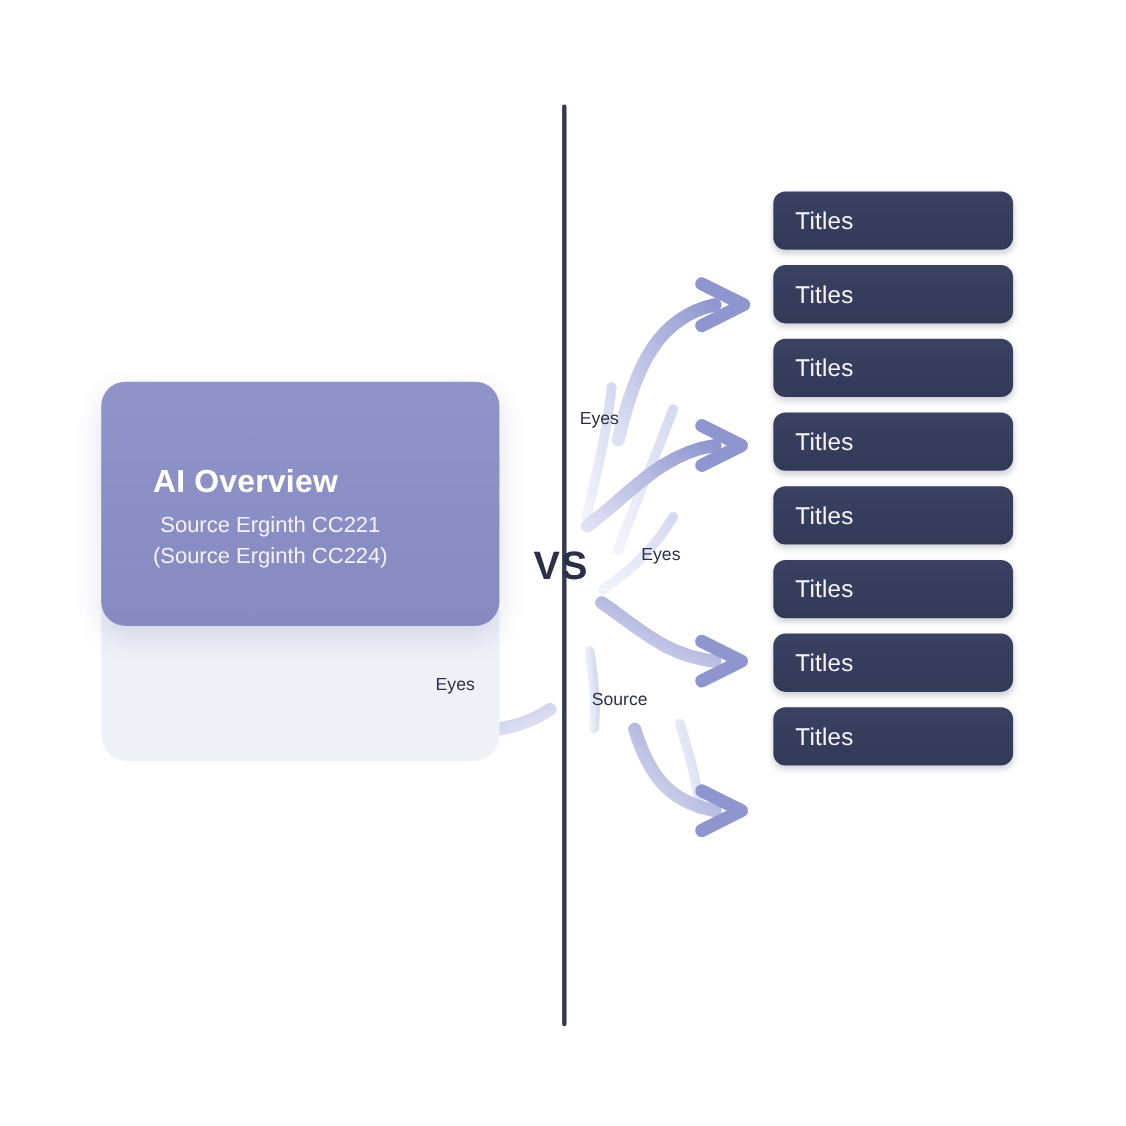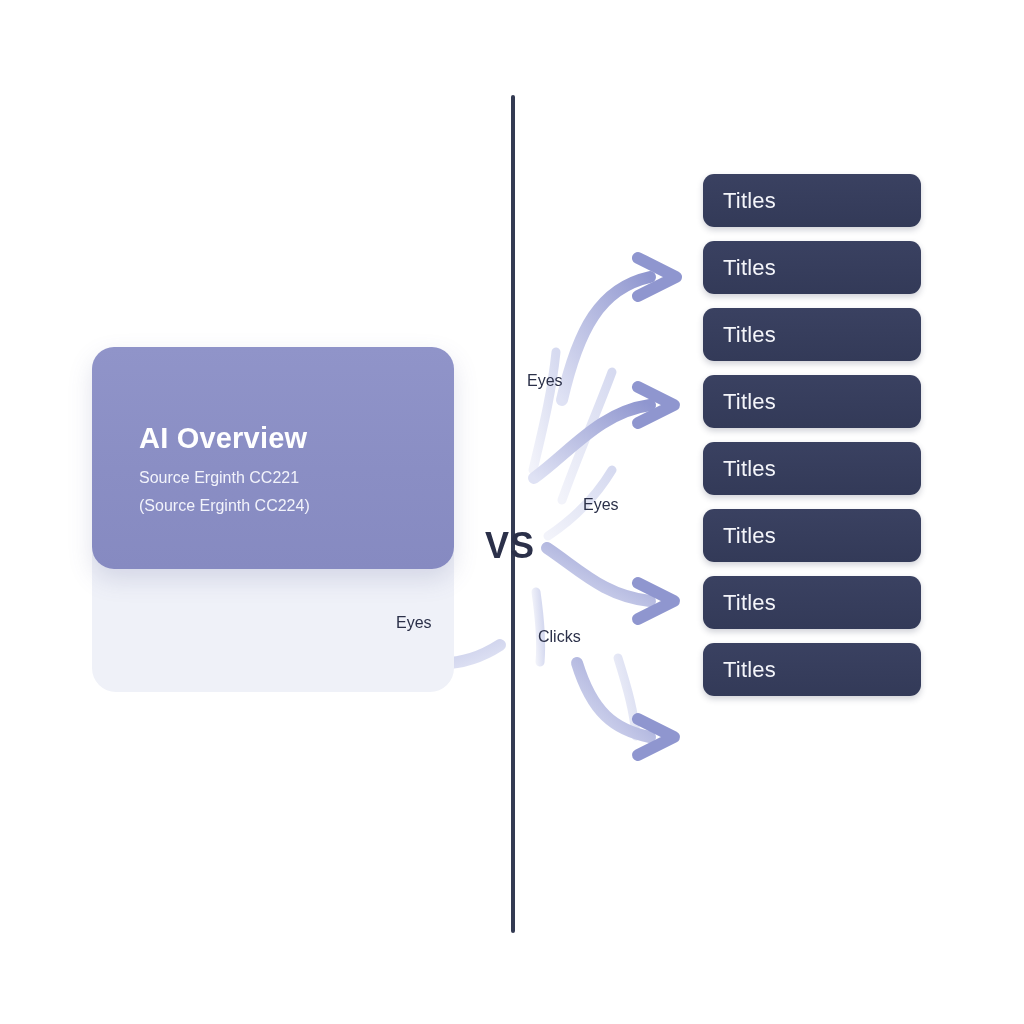--- a/index.html
+++ b/index.html
@@ -54,24 +54,25 @@
     font-size: 29px;
     font-weight: bold;
     color: #ffffff;
     letter-spacing: 0.2px;
     margin-top: 12px;
   }
   .ai-card-sub {
     position: absolute;
     left: 47px;
     top: 117px;
-    font-size: 16px;
+    font-size: 20px;
     line-height: 28px;
     color: #f2f3fb;
     white-space: pre-line;
+    text-align: center;
   }
 
   
   .pill-stack {
     position: absolute;
     left: 703px;
     top: 174px;
   }
   .pill {
     position: relative;
@@ -94,21 +95,20 @@
 
   
   .vs-label {
     position: absolute;
     left: 485px;
     top: 493px;
     font-size: 36px;
     font-weight: bold;
     color: #2b3049;
     letter-spacing: 1px;
-    margin-top: 32px;
   }
   .flow-label {
     position: absolute;
     font-size: 16px;
     color: #2b3049;
   }
   .lbl-eyes-top  { left: 527px; top: 372px; }
   .lbl-eyes-mid  { left: 583px; top: 496px; }
   .lbl-eyes-low  { left: 396px; top: 614px; }
   .lbl-clicks    { left: 538px; top: 628px; }
@@ -189,21 +189,21 @@
   </div>
 
   <div class="vs-label">VS</div>
 
   <div class="flow-label lbl-eyes-top">Eyes</div>
 
   <div class="flow-label lbl-eyes-mid">Eyes</div>
 
   <div class="flow-label lbl-eyes-low">Eyes</div>
 
-  <div class="flow-label lbl-clicks">Clicks</div>
+  <div class="flow-label lbl-clicks">Source</div>
 
   <div class="pill-stack" id="pill-stack">
       <div class="pill">
         <span class="pill-label">Titles</span>
       </div>
       <div class="pill">
         <span class="pill-label">Titles</span>
       </div>
       <div class="pill">
         <span class="pill-label">Titles</span>

